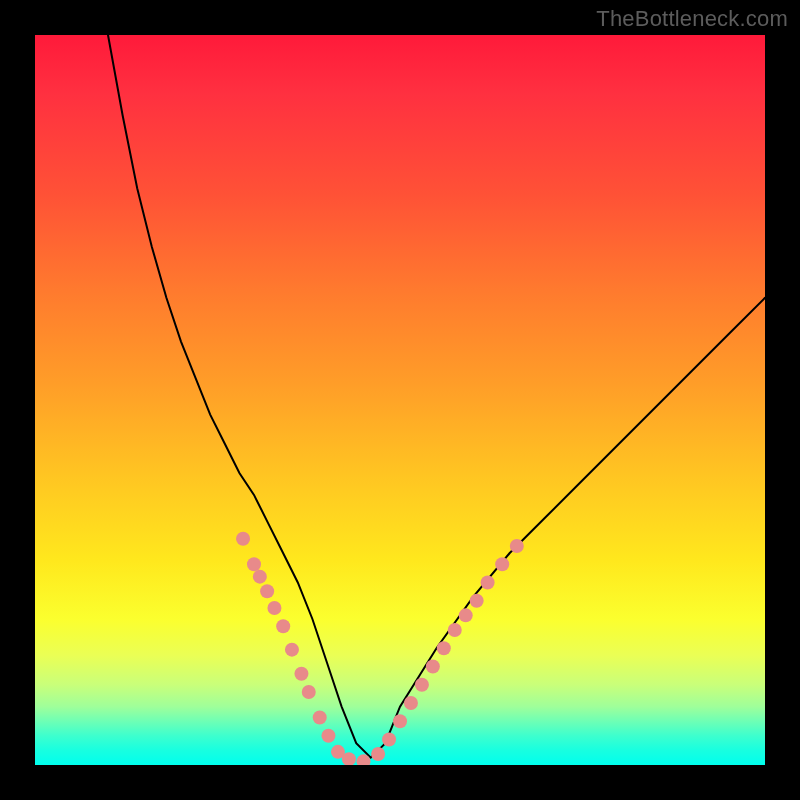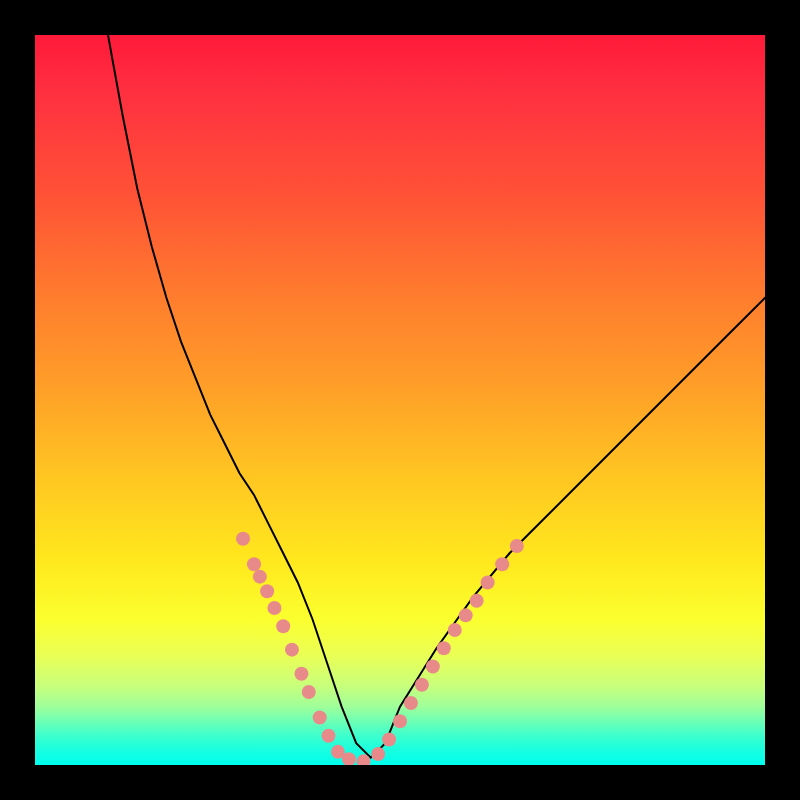--- a/index.html
+++ b/index.html
@@ -59,20 +59,21 @@
     position: absolute;
     inset: 0;
     width: 100%;
     height: 100%;
   }
 </style>
 </head>
 <body>
 
 <div class="chart-container">
+  <div class="watermark">TheBottleneck.com</div>
   <div class="plot-area">
     <div class="gradient-bg"></div>
     <svg class="curve" viewBox="0 0 730 730" preserveAspectRatio="none">
       <path id="curve-path" fill="none" stroke="#000000" stroke-width="2" stroke-linecap="round" d="M73.00 0.00 L87.60 80.30 L102.20 153.30 L116.80 211.70 L131.40 262.80 L146.00 306.60 L160.60 343.10 L175.20 379.60 L189.80 408.80 L204.40 438.00 L219.00 459.90 L233.60 489.10 L248.20 518.30 L262.80 547.50 L277.40 584.00 L292.00 627.80 L306.60 671.60 L321.20 708.10 L335.80 722.70 L350.40 708.10 L365.00 671.60 L401.50 613.20 L438.00 562.10 L474.50 518.30 L511.00 481.80 L547.50 445.30 L584.00 408.80 L620.50 372.30 L657.00 335.80 L693.50 299.30 L730.00 262.80"></path>
       <g id="marker-group">
           <circle cx="208.05" cy="503.70" r="7" fill="#e88a8a"></circle>
           <circle cx="219.00" cy="529.25" r="7" fill="#e88a8a"></circle>
           <circle cx="224.84" cy="541.66" r="7" fill="#e88a8a"></circle>
           <circle cx="232.14" cy="556.26" r="7" fill="#e88a8a"></circle>
           <circle cx="239.44" cy="573.05" r="7" fill="#e88a8a"></circle>

